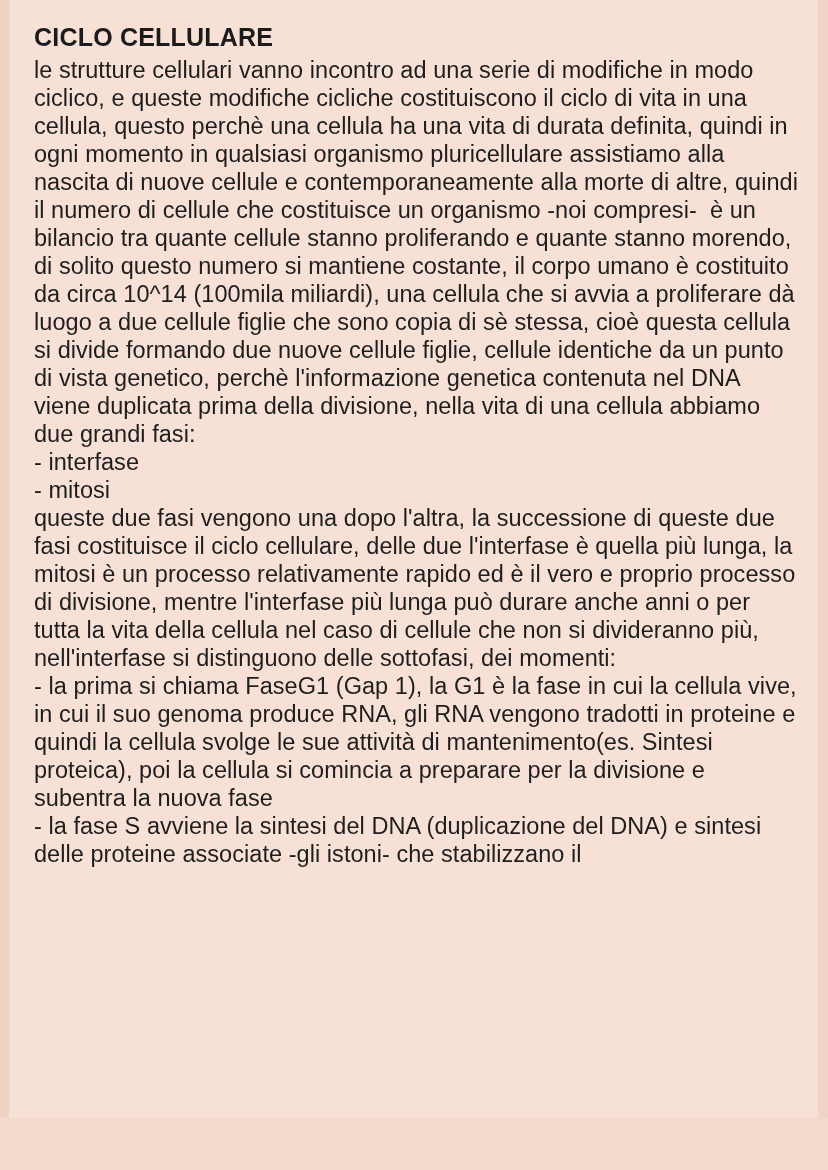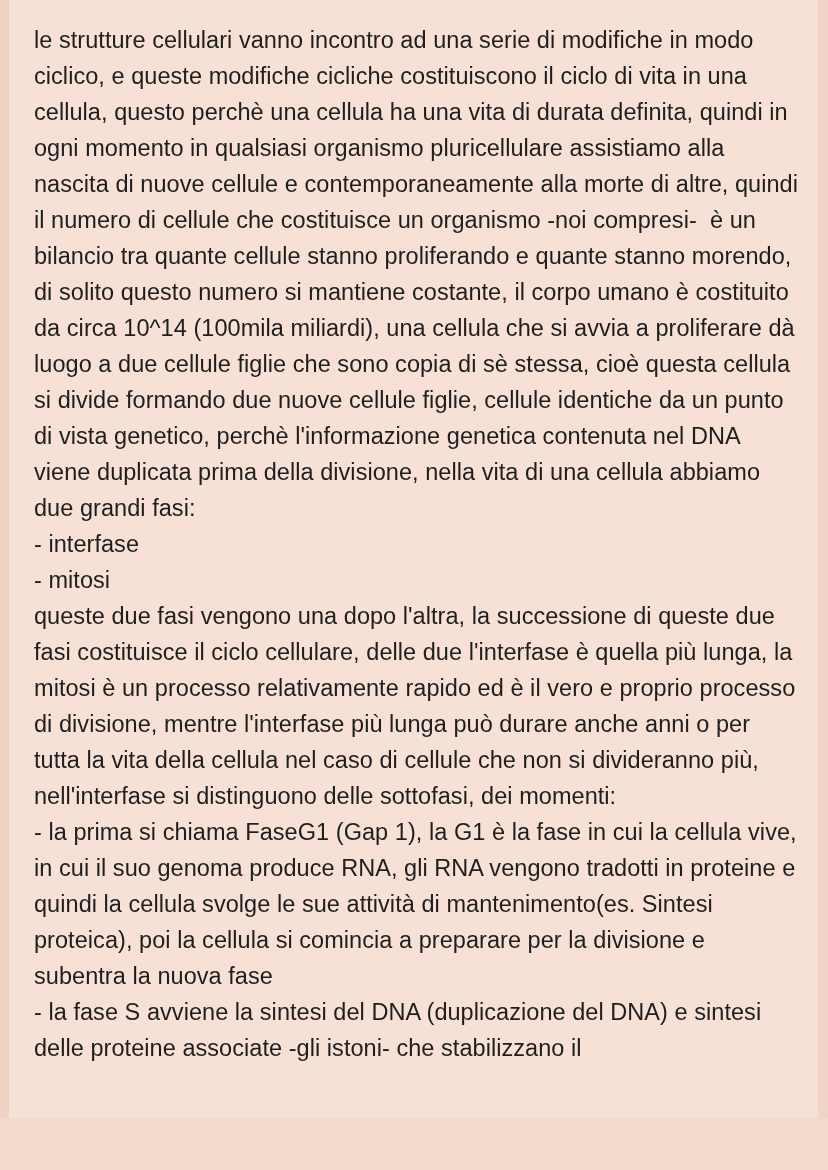--- a/index.html
+++ b/index.html
@@ -48,34 +48,35 @@
   .doc-title {
     font-size: 25px;
     font-weight: bold;
     color: #1b1b1b;
     letter-spacing: 0.2px;
     line-height: 30px;
     margin: 0 0 4px 0;
   }
   .body-text {
     font-size: 23.5px;
-    line-height: 36px;
+    line-height: 28px;
     color: #1e1e1e;
     white-space: pre-wrap;
     margin: 0;
     letter-spacing: 0.05px;
   }
 </style>
 </head>
 <body>
 
 <div class="page">
   <div class="edge-left"></div>
   <div class="edge-right"></div>
 
+  <h1 class="doc-title">CICLO CELLULARE</h1>
   <p class="body-text">le strutture cellulari vanno incontro ad una serie di modifiche in modo ciclico, e queste modifiche cicliche costituiscono il ciclo di vita in una cellula, questo perchè una cellula ha una vita di durata definita, quindi in ogni momento in qualsiasi organismo pluricellulare assistiamo alla nascita di nuove cellule e contemporaneamente alla morte di altre, quindi il numero di cellule che costituisce un organismo -noi compresi-  è un bilancio tra quante cellule stanno proliferando e quante stanno morendo, di solito questo numero si mantiene costante, il corpo umano è costituito da circa 10^14 (100mila miliardi), una cellula che si avvia a proliferare dà luogo a due cellule figlie che sono copia di sè stessa, cioè questa cellula si divide formando due nuove cellule figlie, cellule identiche da un punto di vista genetico, perchè l'informazione genetica contenuta nel DNA viene duplicata prima della divisione, nella vita di una cellula abbiamo due grandi fasi:
 - interfase
 - mitosi
 queste due fasi vengono una dopo l'altra, la successione di queste due fasi costituisce il ciclo cellulare, delle due l'interfase è quella più lunga, la mitosi è un processo relativamente rapido ed è il vero e proprio processo di divisione, mentre l'interfase più lunga può durare anche anni o per tutta la vita della cellula nel caso di cellule che non si divideranno più, nell'interfase si distinguono delle sottofasi, dei momenti:
 - la prima si chiama FaseG1 (Gap 1), la G1 è la fase in cui la cellula vive, in cui il suo genoma produce RNA, gli RNA vengono tradotti in proteine e quindi la cellula svolge le sue attività di mantenimento(es. Sintesi proteica), poi la cellula si comincia a preparare per la divisione e subentra la nuova fase
 - la fase S avviene la sintesi del DNA (duplicazione del DNA) e sintesi delle proteine associate -gli istoni- che stabilizzano il</p>
 
   <div class="bottom-band"></div>
 </div>
 

